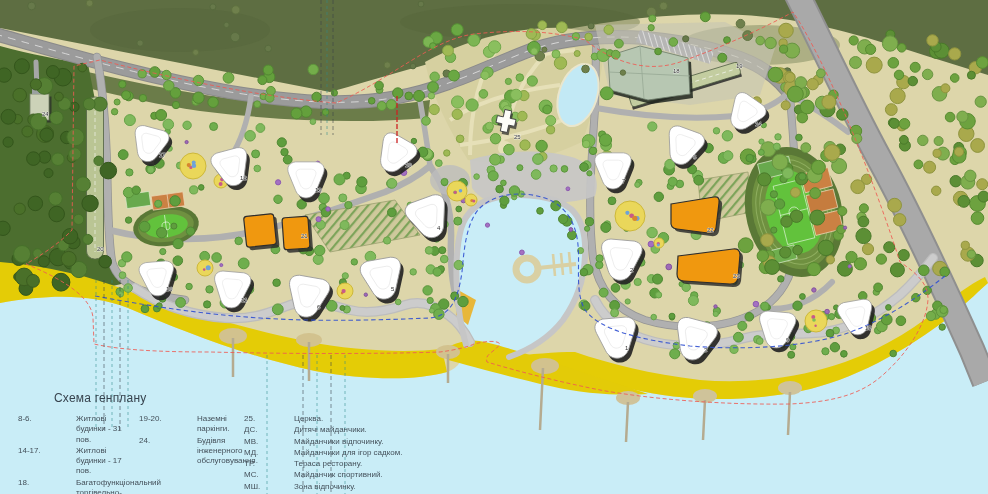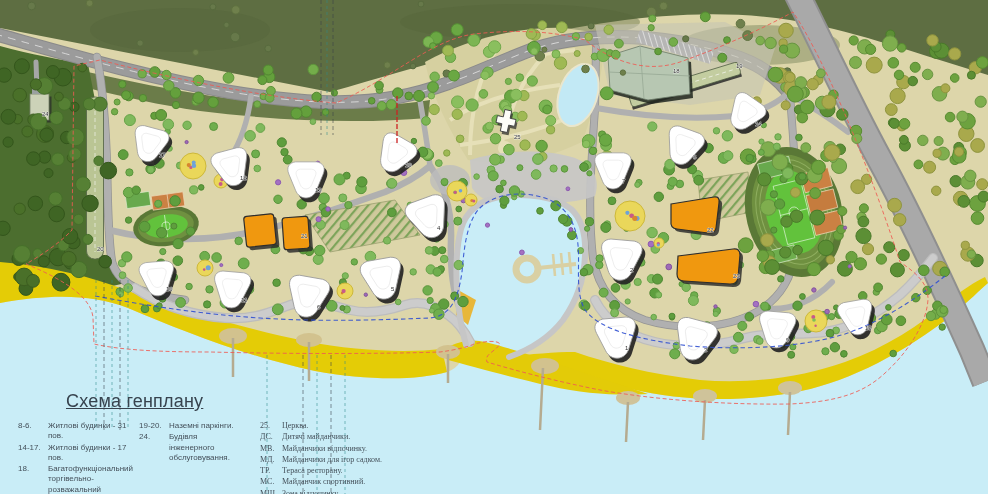--- a/index.html
+++ b/index.html
@@ -1,29 +1,29 @@
 <!DOCTYPE html>
 <html><head>
 <meta charset="utf-8">
 <style>
   html,body{margin:0;padding:0;background:#888;}
   .stage{position:relative;width:988px;height:494px;overflow:hidden;background:#c9edf7;
          font-family:"Liberation Sans",sans-serif;}
   .stage svg{position:absolute;left:0;top:0;}
   .legend{position:absolute;left:18px;top:391px;width:430px;color:#44505a;}
-  .legend-title{margin-left:48px;font-size:18px;color:#37434e;letter-spacing:.2px;text-decoration:underline;}
+  .legend-title{margin-left:36px;font-size:12px;color:#37434e;letter-spacing:.2px;}
   .legend-cols{position:relative;margin-top:9px;}
   .lcol{position:absolute;top:0;font-size:8px;line-height:10.3px;}
   .lcol.c1{left:0;width:118px;}
   .lcol.c2{left:121px;width:102px;}
-  .lcol.c3{left:242px;width:160px;font-family:Liberation Serif, serif;}
+  .lcol.c3{left:226px;width:160px;}
   .lrow{display:flex;margin-bottom:1px;}
   .lrow .k{flex:0 0 30px;}
   .c3 .lrow .k{flex-basis:22px;}
-  .lrow .d{flex:1;}
+  .lrow .d{flex:1;margin-left:28px;}
   text.num{font-size:6px;fill:#2d2d2d;stroke:#ffffff;stroke-width:.7px;
            paint-order:stroke;font-family:"Liberation Sans",sans-serif;}
 </style>
 </head>
 <body>
 
 <div class="stage">
 <svg viewBox="0 0 988 494" width="988" height="494">
   <defs>
     <pattern id="hatch" width="7" height="7" patternUnits="userSpaceOnUse" patternTransform="rotate(40)">

